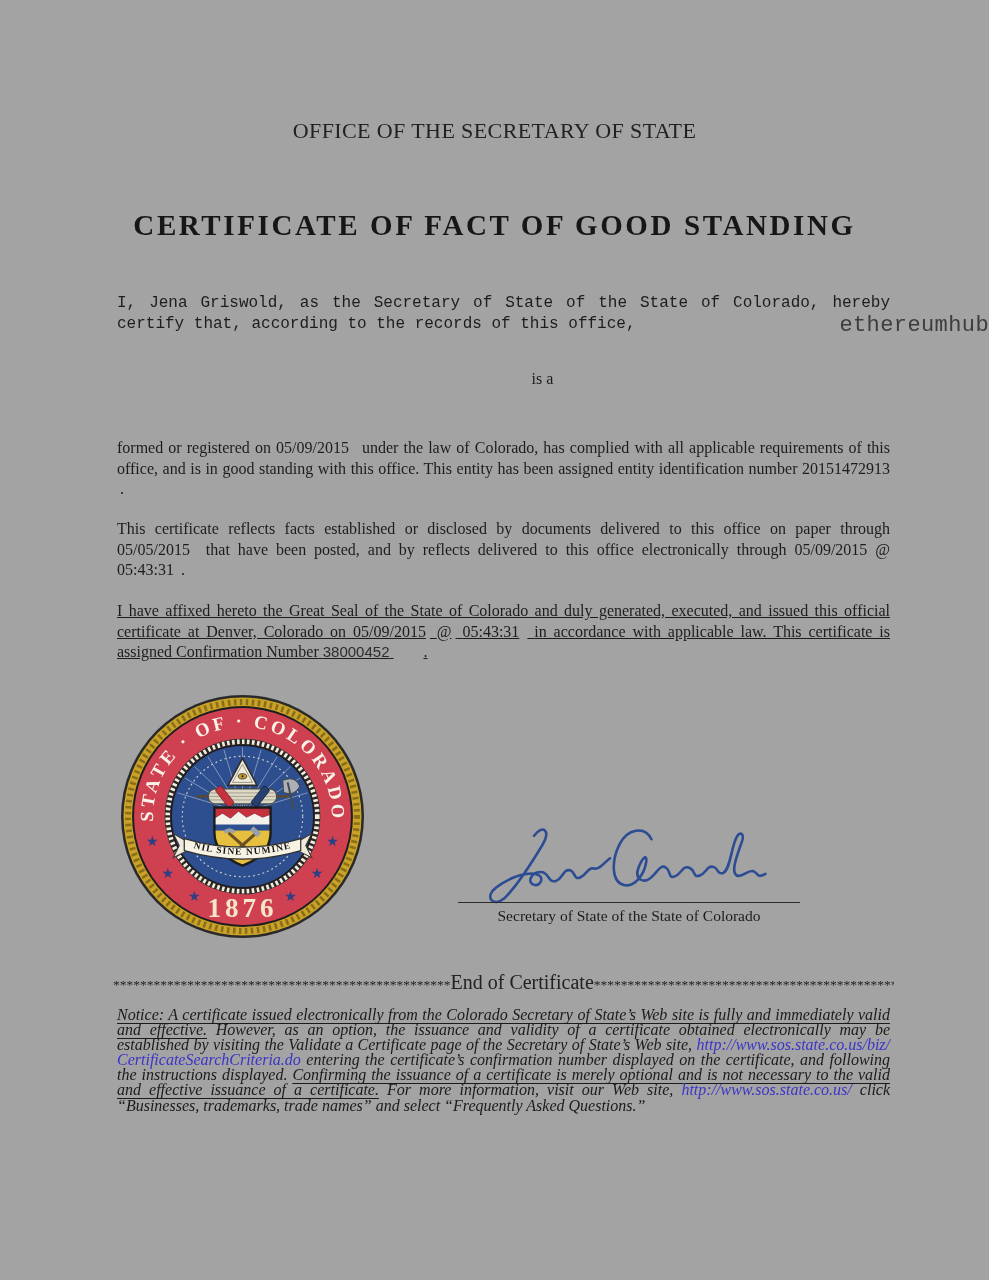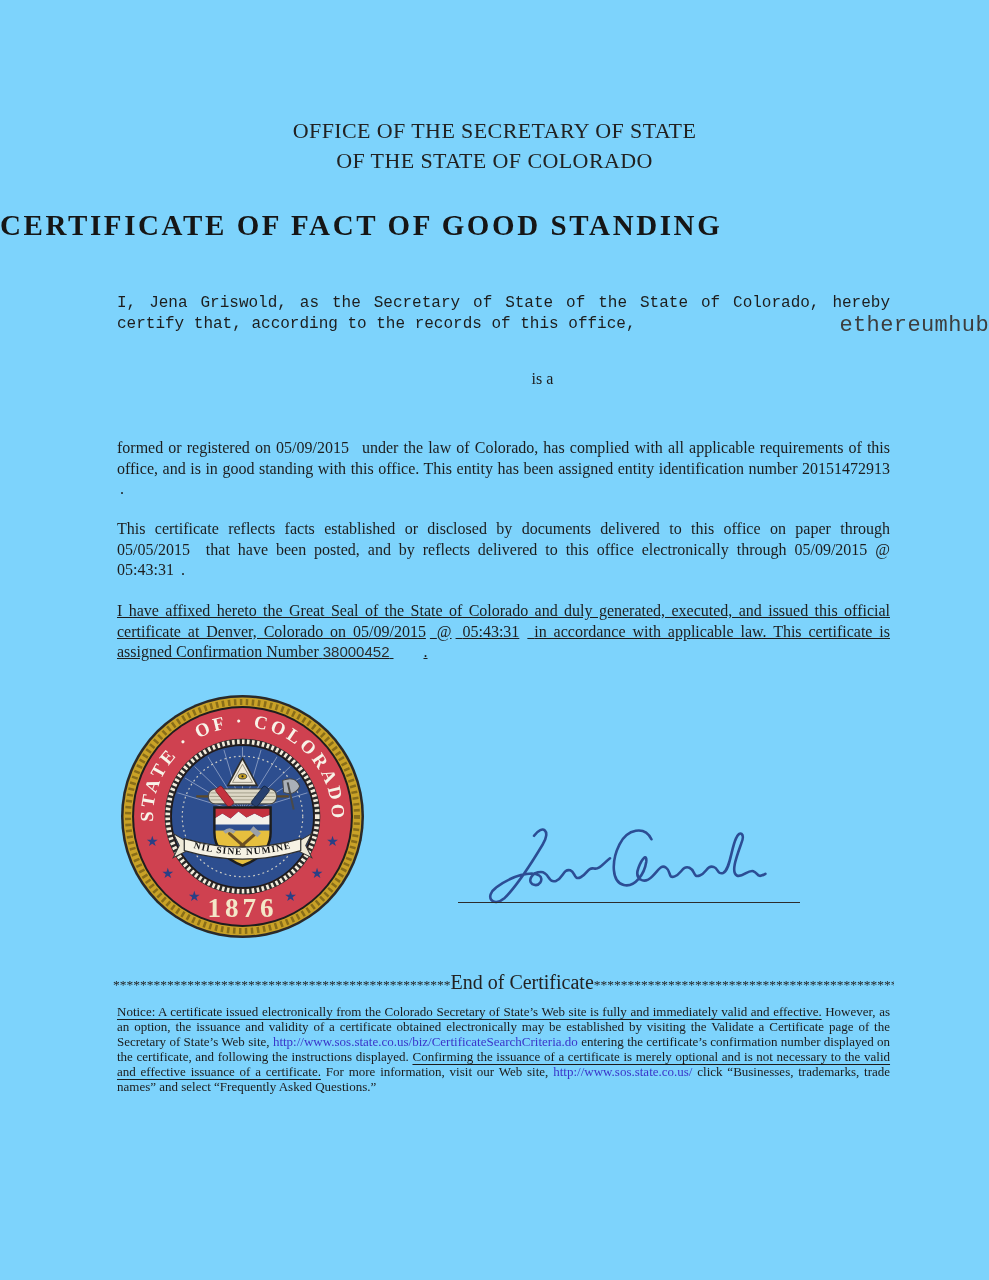--- a/index.html
+++ b/index.html
@@ -1,25 +1,25 @@
 <!DOCTYPE html>
 <html><head>
 <meta charset="utf-8">
 <style>
   html,body{margin:0;padding:0;background:#ffffff;}
   .page{
-    position:relative;width:989px;height:1280px;background:#7dd3fc;
+    position:relative;width:989px;height:1280px;background:#a3a3a3;
     font-family:"Liberation Serif",serif;color:#1d1d1d;overflow:hidden;
   }
   .header{
     position:absolute;top:116px;left:0;width:100%;text-align:center;
     font-size:22px;line-height:30px;letter-spacing:.4px;color:#222;
   }
   .cert-title{
-    position:absolute;top:209px;left:0;width:100%;
+    position:absolute;top:209px;left:0;width:100%;text-align:center;
     font-size:29px;font-weight:700;letter-spacing:2.6px;color:#161616;
   }
   .para{
     position:absolute;left:117px;width:773px;
     font-size:16px;line-height:20.6px;text-align:justify;
   }
   #p-intro{top:277px;font-family:Liberation Mono, monospace;}
   .entity-name{
     position:absolute;top:313px;left:0;width:100%;text-align:right;
     font-family:Liberation Mono, monospace;font-size:22px;color:#3d3d3d;letter-spacing:.4px;
@@ -36,33 +36,32 @@
   .sig-svg{position:absolute;left:468px;top:822px;width:322px;height:82px;}
   .sig-line{position:absolute;left:458px;top:902px;width:342px;height:0;border-top:1.6px solid #2c2c2c;}
   .sig-label{position:absolute;left:458px;top:907px;width:342px;text-align:center;font-size:15.5px;color:#1c1c1c;}
   .stars-line{
     position:absolute;left:113px;top:971px;width:781px;overflow:hidden;white-space:nowrap;
     text-align:center;font-size:13.5px;color:#222;
   }
   .stars-line .end-label{font-size:20px;}
   .notice{
     position:absolute;left:117px;top:991px;width:773px;
-    font-size:13px;line-height:15.1px;text-align:justify;color:#1b1b1b;
+    font-size:16px;line-height:15.1px;text-align:justify;font-style:italic;color:#1b1b1b;
   }
   .u{text-decoration:underline;text-underline-offset:2.5px;}
   .link{color:#3a35c9;word-break:break-all;}
 </style>
 </head>
 <body>
 
 <div class="page">
 
   <div class="header">
     <div>OFFICE OF THE SECRETARY OF STATE</div>
-    <div>OF THE STATE OF COLORADO</div>
   </div>
 
   <div class="cert-title">CERTIFICATE OF FACT OF GOOD STANDING</div>
 
   <p class="para" id="p-intro">I, Jena Griswold, as the Secretary of State of the State of Colorado, hereby certify that, according to the records of this office,</p>
 
   <div class="entity-name">ethereumhub</div>
 
   <div class="center-line" id="line-isa">is a</div>
 
@@ -184,20 +183,21 @@
     </g>
   </svg>
 
   <svg class="sig-svg" viewBox="0 0 340 95" aria-label="Jena Griswold">
     <g fill="none" stroke="#2c4d94" stroke-width="3" stroke-linecap="round" stroke-linejoin="round">
       <path d="M60,16 C70,2 80,10 70,26 C58,46 42,72 26,88 C12,100 2,86 16,76 C34,62 58,56 66,62 C72,66 66,76 58,72 C52,68 58,58 68,58 C78,58 76,72 86,68 C94,64 94,54 102,56 C108,58 106,68 114,64 C122,60 122,52 130,54 C136,55 140,48 148,42"></path>
       <path d="M196,20 C188,4 168,8 159,26 C149,46 150,70 164,73 C177,76 188,60 190,46 C191,36 185,42 181,53 C176,66 187,73 197,63 C205,55 207,49 213,53 C219,57 215,66 223,63 C231,60 232,50 240,53 C247,56 244,65 252,62 C260,59 260,50 268,52 C274,54 272,61 279,59 C287,56 288,32 294,19 C298,9 305,13 300,25 C294,42 288,58 295,62 C301,65 308,55 314,57 C320,59 318,66 328,60"></path>
     </g>
   </svg>
   <div class="sig-line"></div>
+  <div class="sig-label">Secretary of State of the State of Colorado</div>
 
   <div class="stars-line"><span>**************************************************</span><span class="end-label">End of Certificate</span><span>***********************************************</span></div>
 
   <p class="notice"><span class="u">Notice: A certificate issued electronically from the Colorado Secretary of State’s Web site is fully and immediately valid and effective.</span>
 <span>However, as an option, the issuance and validity of a certificate obtained electronically may be established by visiting the Validate a Certificate page of the Secretary of State’s Web site,</span>
 <span class="link">http://www.sos.state.co.us/biz/CertificateSearchCriteria.do</span>
 <span>entering the certificate’s confirmation number displayed on the certificate, and following the instructions displayed.</span>
 <span class="u">Confirming the issuance of a certificate is merely optional and is not necessary to the valid and effective issuance of a certificate.</span>
 <span>For more information, visit our Web site,</span>
 <span class="link">http://www.sos.state.co.us/</span>

